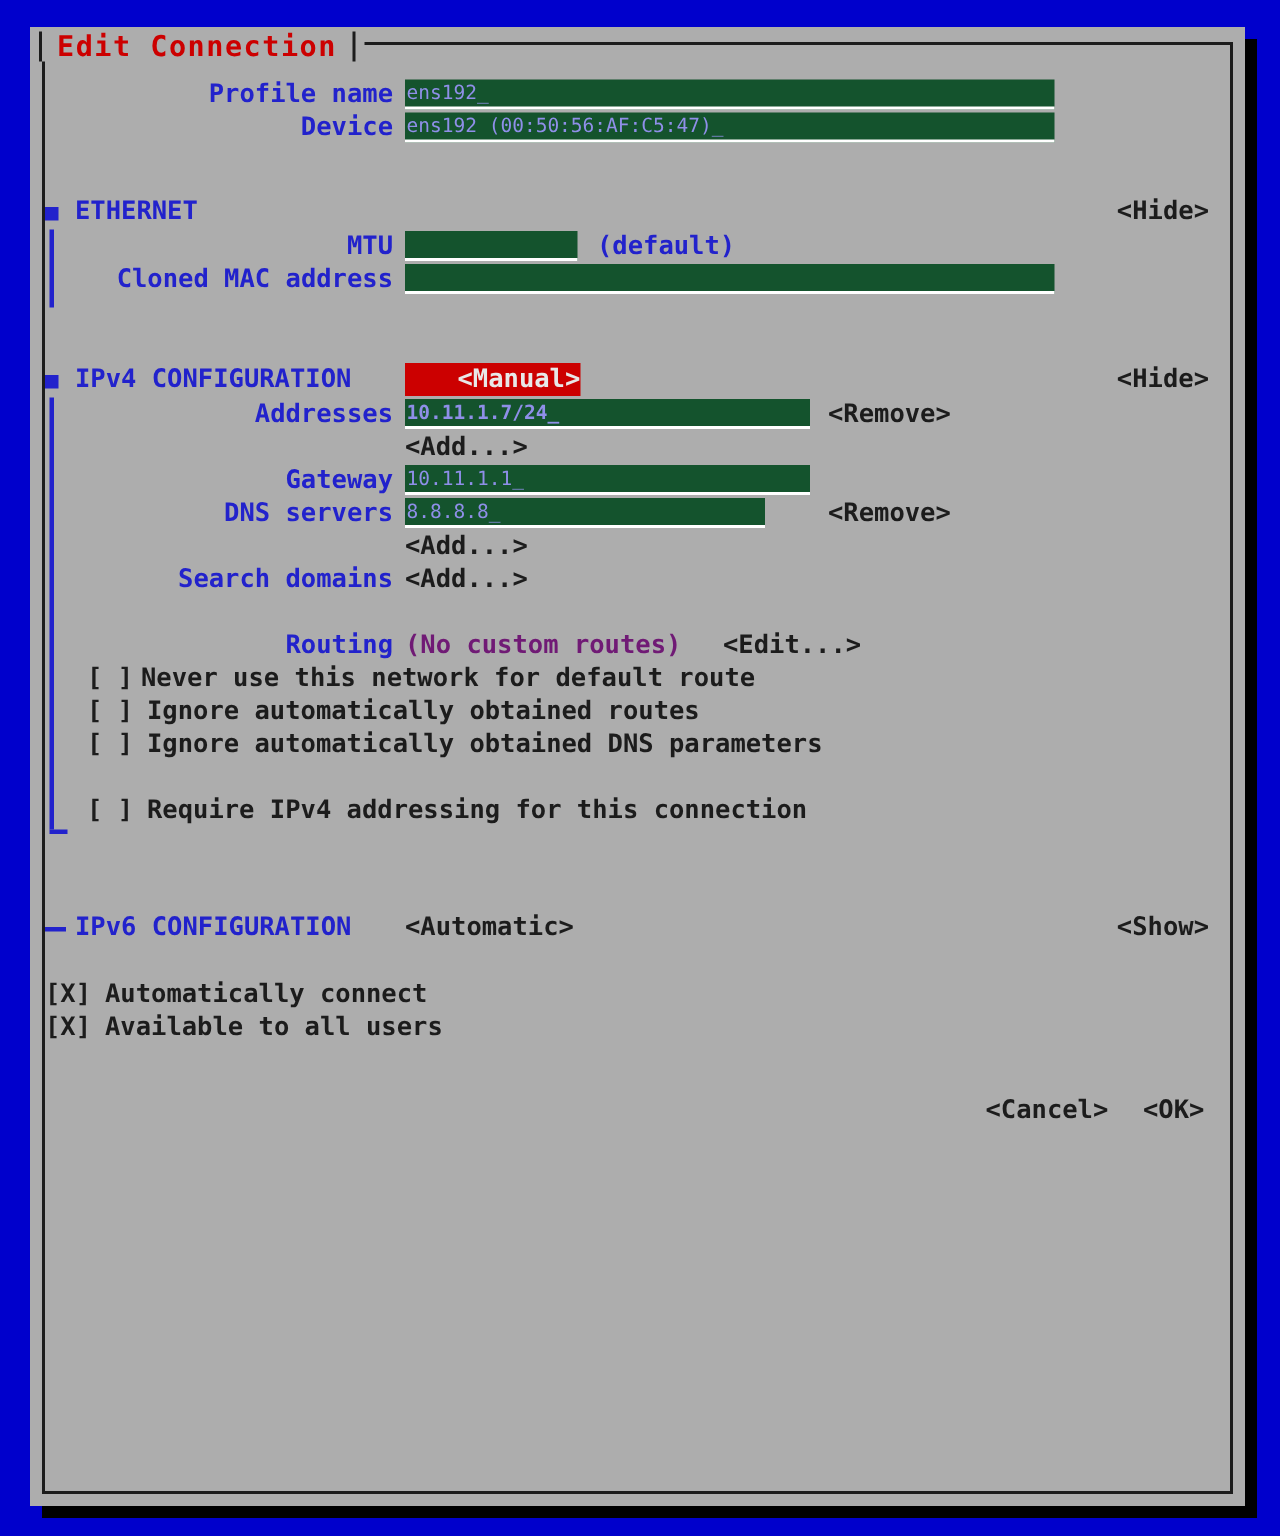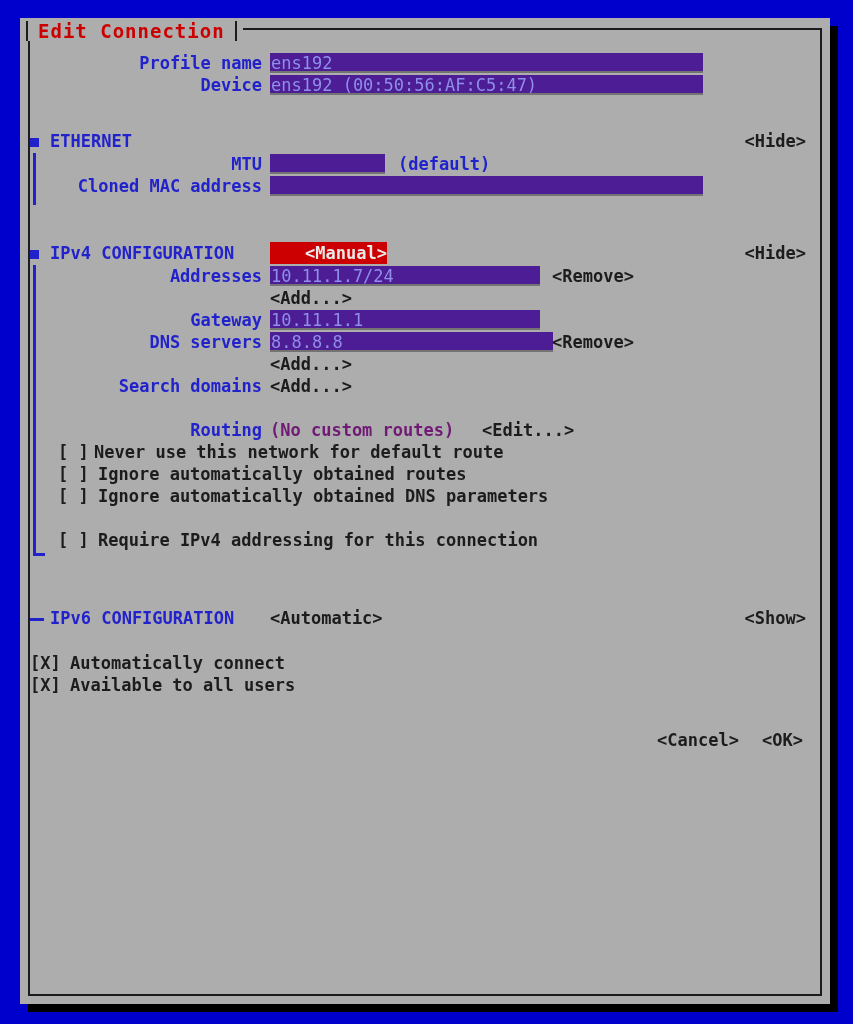--- a/index.html
+++ b/index.html
@@ -120,36 +120,36 @@
     font-size: 17px;
     line-height: 22px;
   }
 
   
   .field {
     position: absolute;
     left: 250px;
     top: 1px;
     height: 20px;
-    background: #4c1d95;
+    background: #14532d;
     color: #8f8fe8;
-    font-size: 17px;
+    font-size: 13px;
     line-height: 20px;
     padding: 0 1px;
     box-sizing: border-box;
-    border-bottom: 2px solid #737373;
+    border-bottom: 2px solid #ffffff;
     overflow: hidden;
   }
   .field.w-profile { width: 433px; }
   .field.w-device  { width: 433px; }
   .field.w-mac     { width: 433px; }
   .field.w-mtu     { width: 115px; }
-  .field.w-addr    { width: 270px; }
+  .field.w-addr    { width: 270px; font-weight: bold; }
   .field.w-gw      { width: 270px; }
-  .field.w-dns     { width: 283px; }
+  .field.w-dns     { width: 240px; }
 
   
   .aftertext {
     position: absolute;
     color: #2222cc;
     font-weight: bold;
     font-size: 17px;
     line-height: 22px;
   }
   .aftertext.black { color: #701a75; font-weight: bold; }

